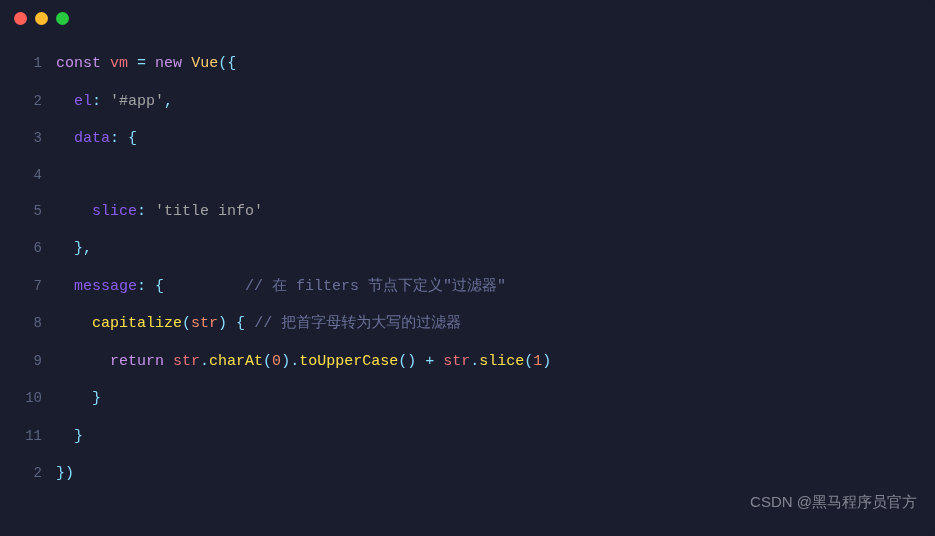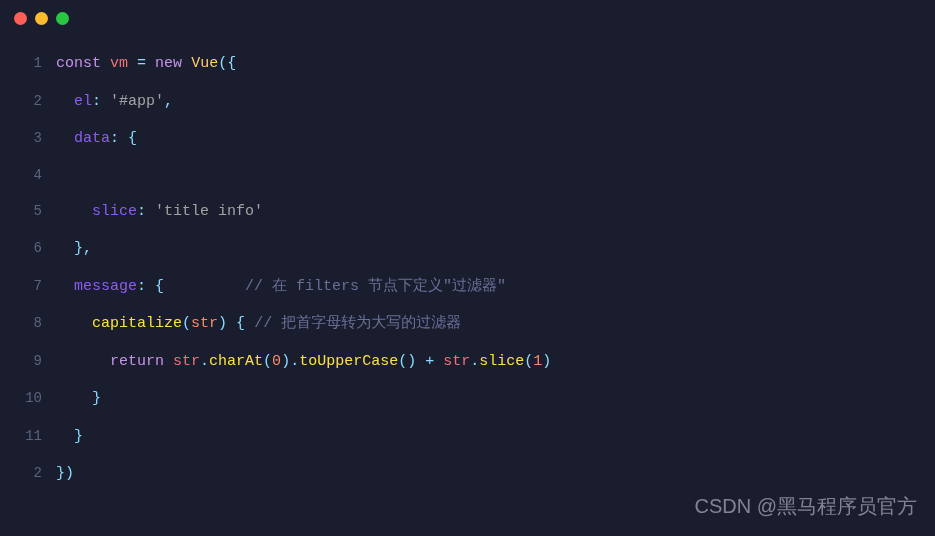--- a/index.html
+++ b/index.html
@@ -63,24 +63,24 @@
     .str { color: #a3a3a3; }
     .prop { color: #8b5cf6; }
     .param { color: #f78c6c; }
     .num { color: #f78c6c; }
     .fn { color: #fde047; }
     .comment { color: #697098; }
     .punc { color: #89ddff; }
     .plain { color: #d4d8e5; }
     .watermark {
       position: absolute;
-      bottom: 16px;
+      bottom: 24px;
       right: 18px;
       color: rgba(200, 200, 210, 0.6);
-      font-size: 20px;
+      font-size: 15px;
       font-family: -apple-system, sans-serif;
       text-align: right;
     }
   </style>
 </head>
 <body>
 
 <div class="window">
   <div class="traffic-lights">
     <div class="traffic-light tl-red"></div>

